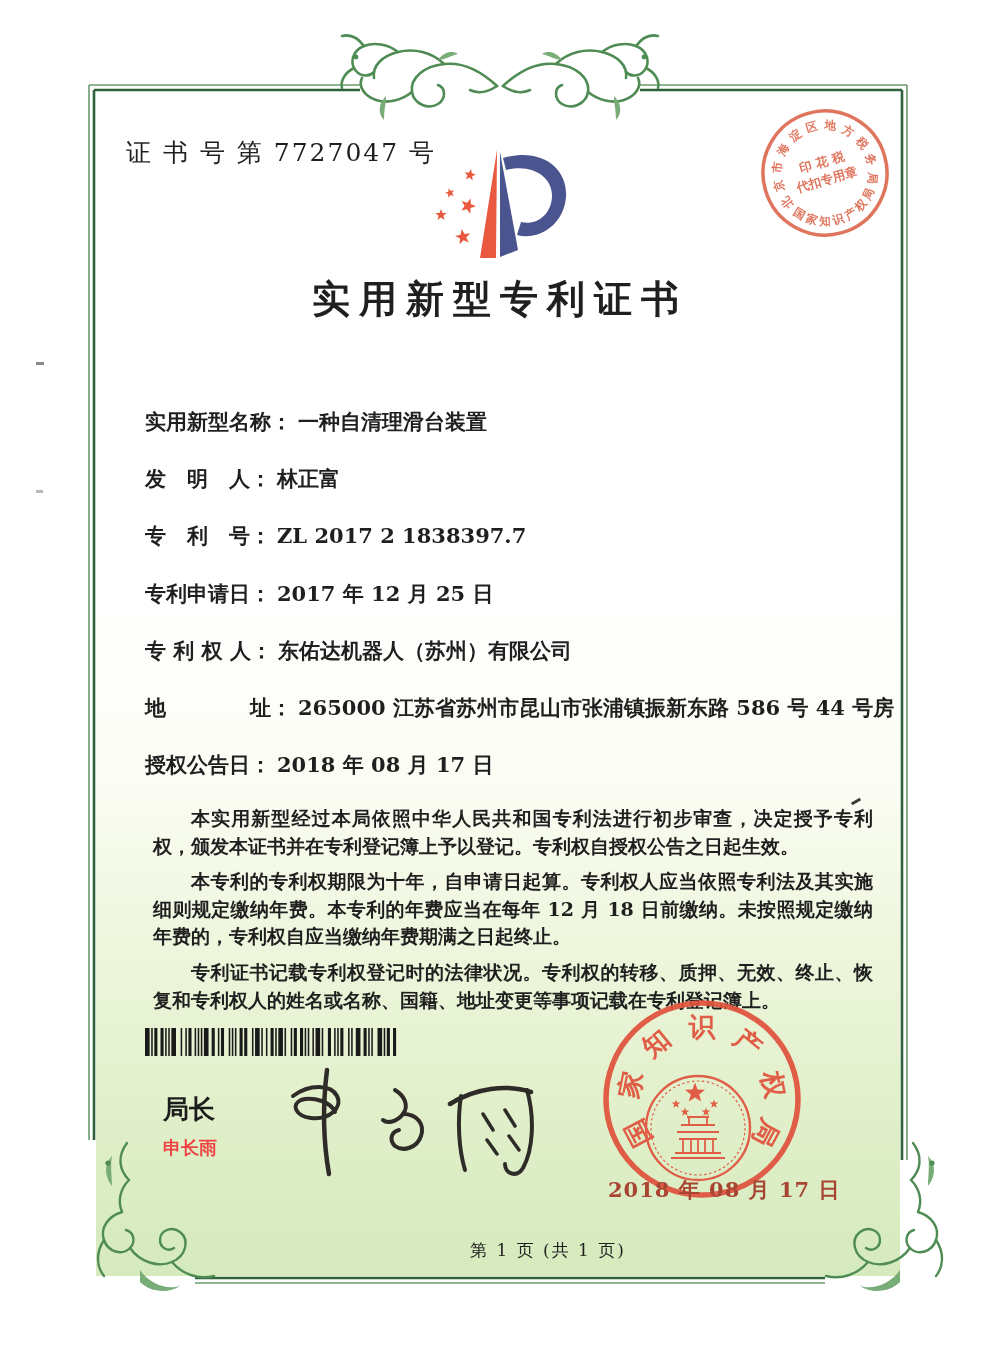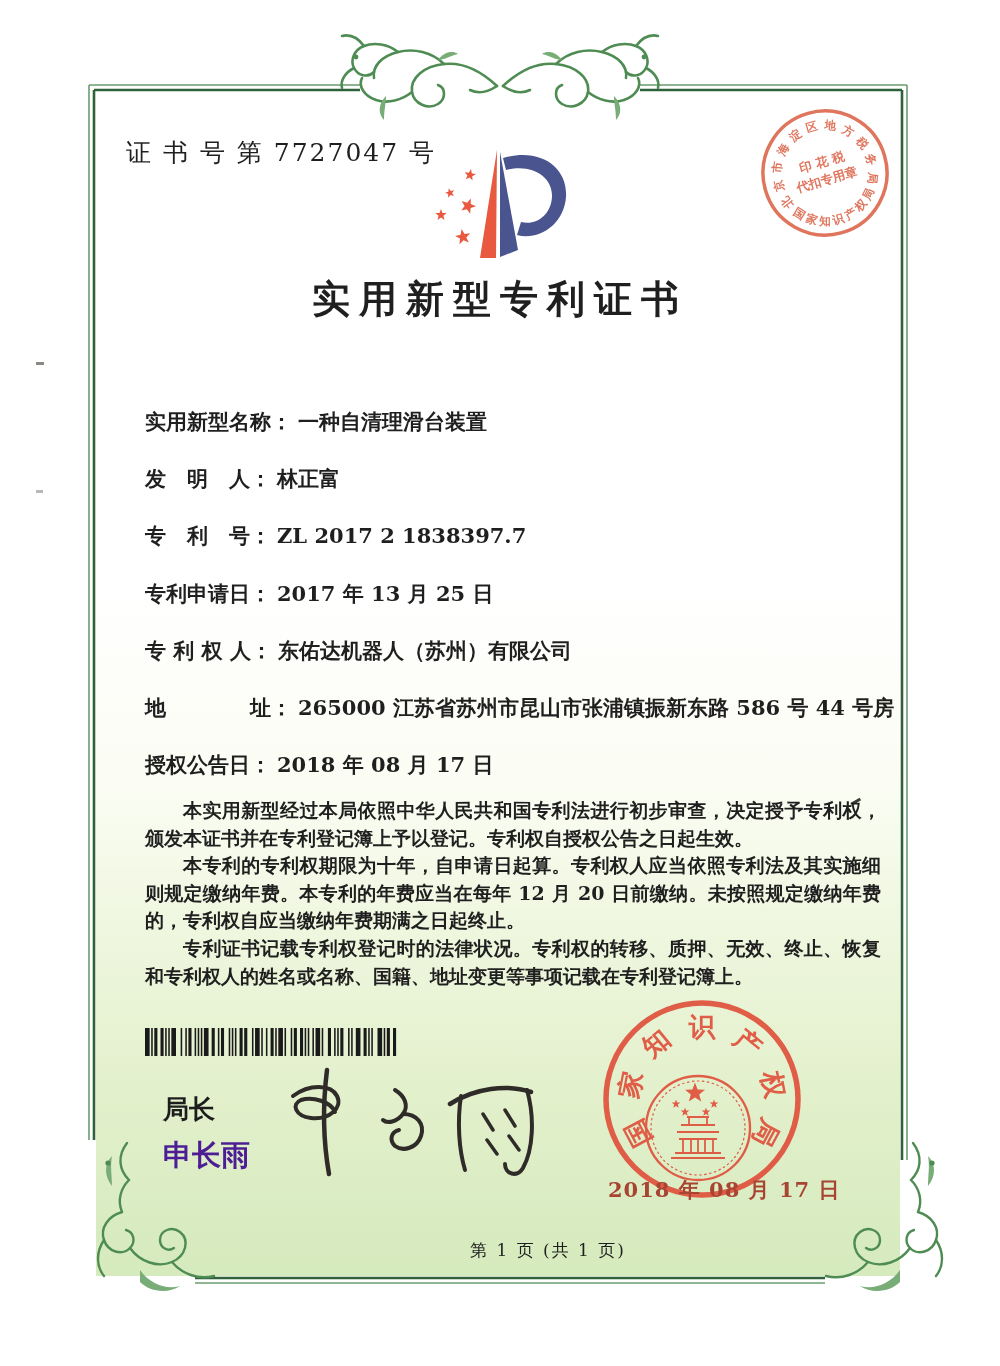--- a/index.html
+++ b/index.html
@@ -12,26 +12,26 @@
   .cnipa-logo{position:absolute;left:420px;top:145px;z-index:3;}
   .tax-stamp{position:absolute;left:752px;top:100px;z-index:5;opacity:.92;}
   .title{position:absolute;left:0;top:274px;width:100%;margin:0;text-align:center;
          font-size:38px;font-weight:bold;letter-spacing:9px;z-index:3;}
   .frow{position:absolute;left:145px;font-size:21px;font-weight:bold;white-space:nowrap;z-index:3;}
   .flabel{display:inline-block;}
   .fvalue{margin-left:6px;}
   .grant-right{position:absolute;left:425px;top:0;}
   .paras{position:absolute;left:145px;top:797px;width:736px;z-index:3;
          font-size:19px;line-height:27.6px;font-weight:bold;text-align:justify;}
-  .paras p{margin:0;text-indent:2em;}
+  .paras p{margin:8px;text-indent:2em;}
   .barcode{position:absolute;left:145px;top:1028px;z-index:3;}
   .officer-title{position:absolute;left:163px;top:1092px;font-family:"DejaVu Sans",sans-serif;
                  font-size:26px;font-weight:bold;z-index:3;color:#1d1d1d;}
   .officer-name{position:absolute;left:163px;top:1136px;font-family:"DejaVu Sans",sans-serif;
-                font-size:29px;font-weight:bold;z-index:3;color:#4c1d95;}
+                font-size:18px;font-weight:bold;z-index:3;color:#ef4444;}
   .signature{position:absolute;left:265px;top:1062px;z-index:4;}
   .grant-seal{position:absolute;left:583px;top:993px;z-index:5;opacity:.93;}
   .seal-date{position:absolute;left:608px;top:1176px;width:190px;text-align:center;z-index:6;
              font-size:21px;font-weight:bold;color:#a84532;letter-spacing:1px;white-space:nowrap;}
   .footer{position:absolute;left:0;top:1239px;width:100%;text-align:center;font-size:17px;
           letter-spacing:2px;z-index:3;padding-left:48px;}
   .artifact{position:absolute;background:#8a8a84;z-index:1;}
 </style>
 </head>
 <body>
@@ -135,35 +135,35 @@
   <div class="frow" style="top:408px">
     <span class="flabel">实用新型名称：</span><span class="fvalue">一种自清理滑台装置</span>
   </div>
   <div class="frow" style="top:465px">
     <span class="flabel">发　明　人：</span><span class="fvalue">林正富</span>
   </div>
   <div class="frow" style="top:522px">
     <span class="flabel">专　利　号：</span><span class="fvalue">ZL 2017 2 1838397.7</span>
   </div>
   <div class="frow" style="top:580px">
-    <span class="flabel">专利申请日：</span><span class="fvalue">2017 年 13 月 25 日</span>
+    <span class="flabel">专利申请日：</span><span class="fvalue">2017 年 12 月 25 日</span>
   </div>
   <div class="frow" style="top:637px">
     <span class="flabel">专 利 权 人：</span><span class="fvalue">东佑达机器人（苏州）有限公司</span>
   </div>
   <div class="frow" style="top:694px">
     <span class="flabel">地　　　　址：</span><span class="fvalue">265000 江苏省苏州市昆山市张浦镇振新东路 586 号 44 号房</span>
   </div>
   <div class="frow" style="top:751px;width:736px">
     <span class="flabel">授权公告日：</span><span class="fvalue">2018 年 08 月 17 日</span>
   </div>
 
   <div class="paras">
     <p>本实用新型经过本局依照中华人民共和国专利法进行初步审查，决定授予专利权，颁发本证书并在专利登记簿上予以登记。专利权自授权公告之日起生效。</p>
-    <p>本专利的专利权期限为十年，自申请日起算。专利权人应当依照专利法及其实施细则规定缴纳年费。本专利的年费应当在每年 12 月 20 日前缴纳。未按照规定缴纳年费的，专利权自应当缴纳年费期满之日起终止。</p>
+    <p>本专利的专利权期限为十年，自申请日起算。专利权人应当依照专利法及其实施细则规定缴纳年费。本专利的年费应当在每年 12 月 18 日前缴纳。未按照规定缴纳年费的，专利权自应当缴纳年费期满之日起终止。</p>
     <p>专利证书记载专利权登记时的法律状况。专利权的转移、质押、无效、终止、恢复和专利权人的姓名或名称、国籍、地址变更等事项记载在专利登记簿上。</p>
   </div>
 
   <svg class="barcode" width="258" height="28" viewBox="0 0 258 28">
     <g id="barcode-bars" fill="#1a1a1a">
         <rect x="0.00" y="0" width="4.65" height="28"></rect>
         <rect x="6.20" y="0" width="1.55" height="28"></rect>
         <rect x="9.30" y="0" width="3.10" height="28"></rect>
         <rect x="15.50" y="0" width="3.10" height="28"></rect>
         <rect x="20.15" y="0" width="1.55" height="28"></rect>

